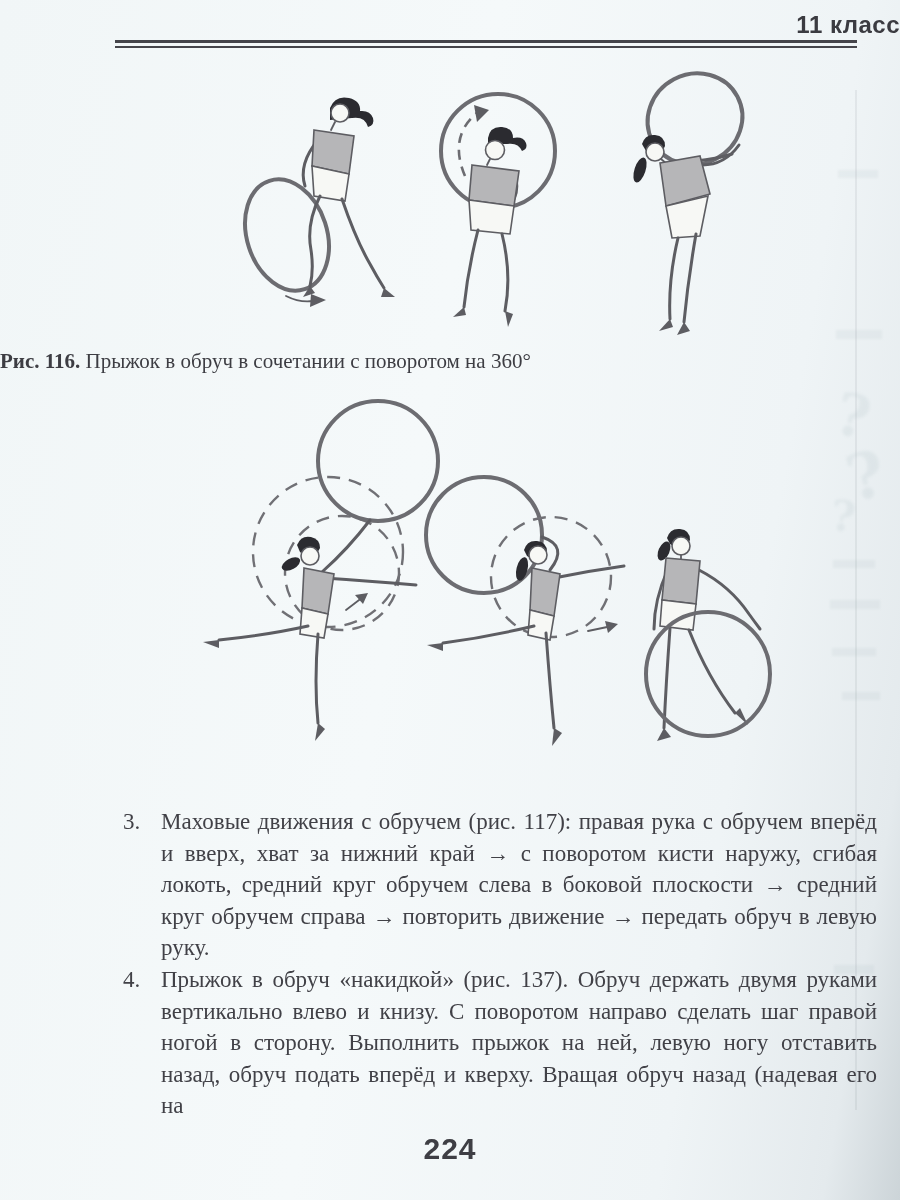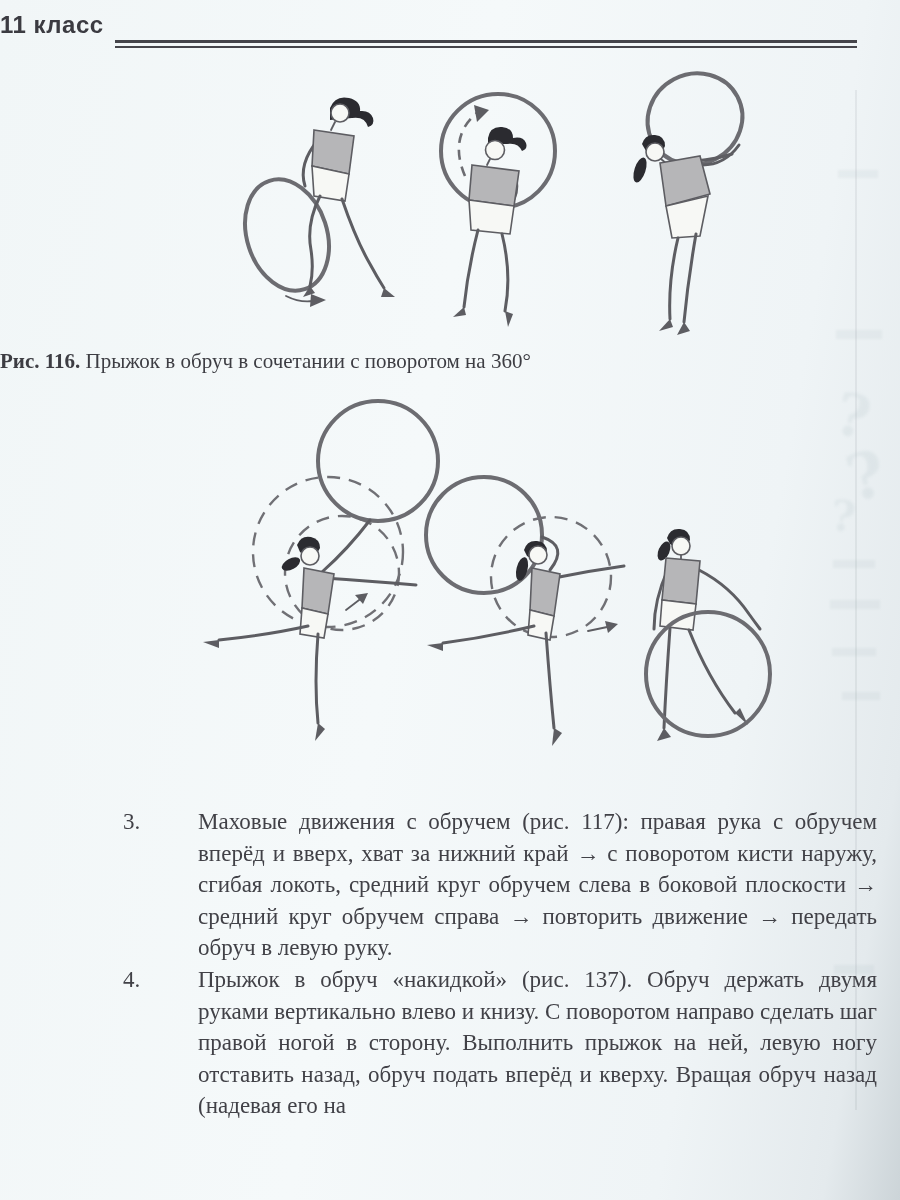--- a/index.html
+++ b/index.html
@@ -2,21 +2,21 @@
 <html lang="ru"><head>
 <meta charset="utf-8">
 <style>
   html,body{margin:0;padding:0;background:#dde5e8;}
   .page{
     position:relative;width:900px;height:1200px;overflow:hidden;
     background:linear-gradient(100deg,#f1f6f7 0%,#f5f9fa 45%,#eff4f6 78%,#e4eaed 93%,#ccd4d8 100%);
     font-family:"Liberation Serif","DejaVu Serif",serif;color:#414147;
   }
   
-  .h-title{position:absolute;top:11px;left:0;width:100%;text-align:left;
+  .h-title{position:absolute;top:11px;left:0;width:100%;text-align:right;
     font-family:"Liberation Sans",sans-serif;font-weight:bold;font-size:24px;
     color:#3b3b41;letter-spacing:.5px;}
   .h-rule{position:absolute;left:115px;top:40px;width:742px;height:3px;
     border-top:3.5px solid #45454b;border-bottom:2px solid #45454b;}
   
   .caption{position:absolute;left:0;width:100%;text-align:left;font-size:21px;color:#3d3d43;}
   .cap116{top:349px;}
   .cap117{top:759px;}
   .caption b{font-weight:bold;}
   
@@ -30,21 +30,21 @@
   .short{fill:#f7f8f5;stroke:#5d5d62;stroke-width:1.6;}
   .head{fill:#f7f8f5;stroke:#5d5d62;stroke-width:1.6;}
   .hair{fill:#2b2b30;}
   .dash{fill:none;stroke:#707075;stroke-width:2.4;stroke-dasharray:13 9;}
   .dashArr{fill:none;stroke:#6c6c71;stroke-width:2.6;stroke-dasharray:10 7;}
   .arr{fill:#5d5d62;}
   
   .bodytext{position:absolute;left:123px;top:806px;width:754px;}
   .item{display:flex;font-size:23px;line-height:31.6px;text-align:justify;}
   .item .num{flex:0 0 38px;}
-  .item .txt{flex:1;margin-left:37px;}
+  .item .txt{flex:1;}
   
   .pagenum{position:absolute;top:1132px;left:0;width:100%;text-align:center;
     font-family:"Liberation Sans",sans-serif;font-weight:bold;font-size:30px;
     color:#3e3e44;letter-spacing:1px;}
   
   .crease{position:absolute;right:43px;top:90px;height:1020px;width:2px;
     background:rgba(120,130,136,.12);}
   .doodle{position:absolute;color:#a3b6bc;font-family:"DejaVu Serif",serif;
     font-weight:bold;opacity:.16;filter:blur(1.4px);}
   .d1{right:30px;top:382px;font-size:58px;transform:rotate(12deg);}
@@ -179,20 +179,21 @@
     <div class="item">
       <div class="num">3.</div>
       <div class="txt">Маховые движения с обручем (рис. 117): правая рука с обручем вперёд и вверх, хват за нижний край → с поворотом кисти наружу, сгибая локоть, средний круг обручем слева в боковой плоскости → средний круг обручем справа → повторить движение → передать обруч в левую руку.</div>
     </div>
     <div class="item">
       <div class="num">4.</div>
       <div class="txt">Прыжок в обруч «накидкой» (рис. 137). Обруч держать двумя руками вертикально влево и книзу. С поворотом направо сделать шаг правой ногой в сторону. Выполнить прыжок на ней, левую ногу отставить назад, обруч подать вперёд и кверху. Вращая обруч назад (надевая его на</div>
     </div>
   </div>
 
+  <div class="pagenum">224</div>
 
   <div class="crease"></div>
   <div>
     <span class="doodle d1">?</span>
     <span class="doodle d2">?</span>
     <span class="doodle d3">?</span>
   </div>
   <div class="smudge" style="right:22px;top:170px;width:40px;height:8px;"></div>
   <div class="smudge" style="right:18px;top:330px;width:46px;height:9px;"></div>
   <div class="smudge" style="right:25px;top:560px;width:42px;height:8px;"></div>

